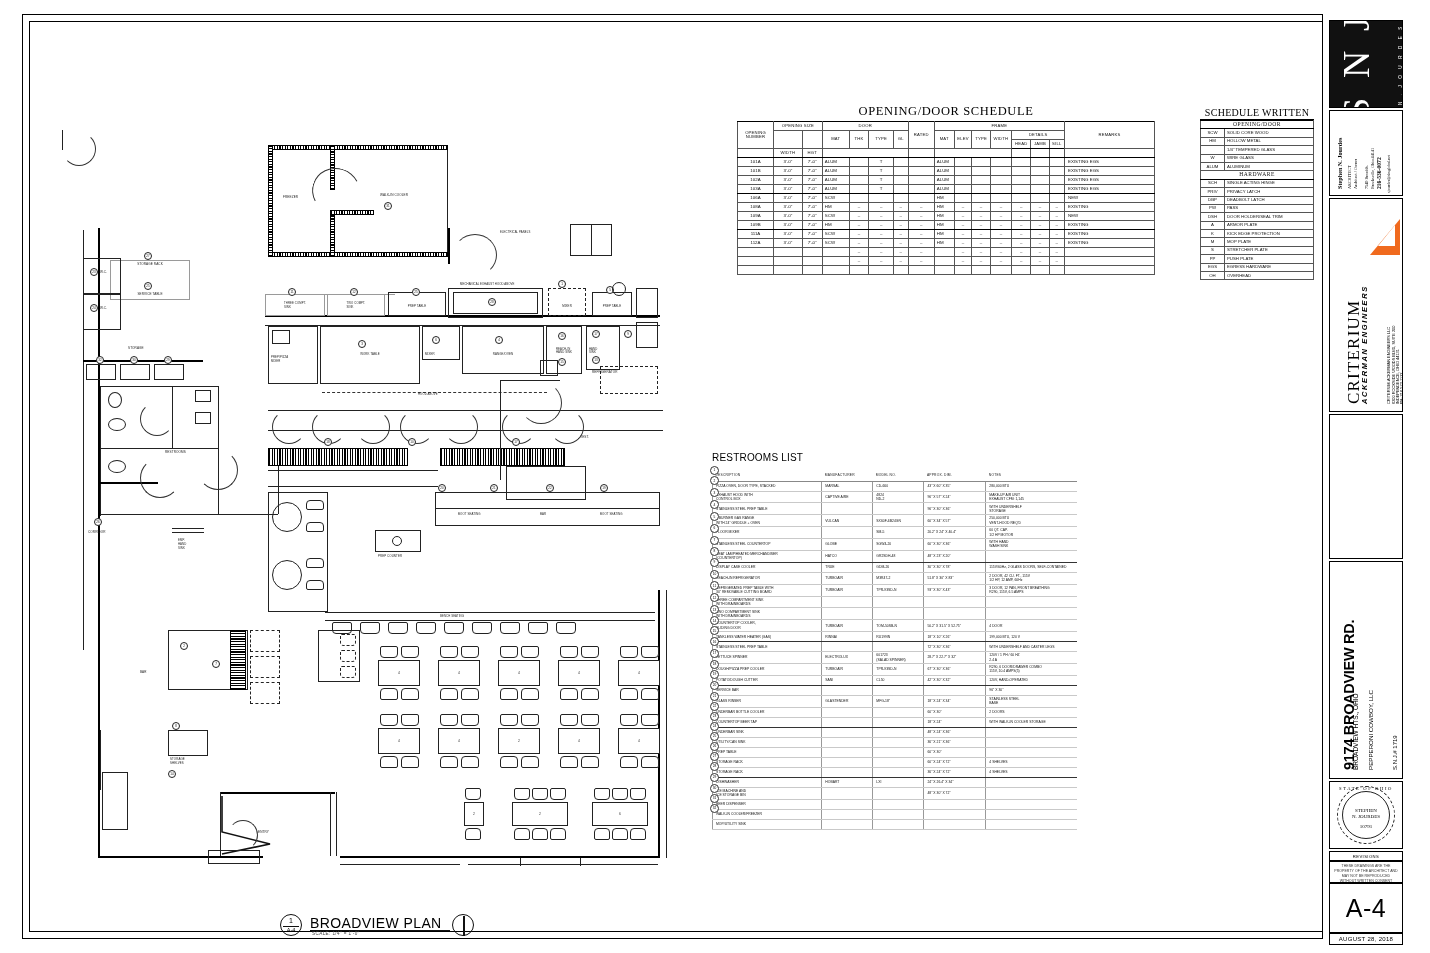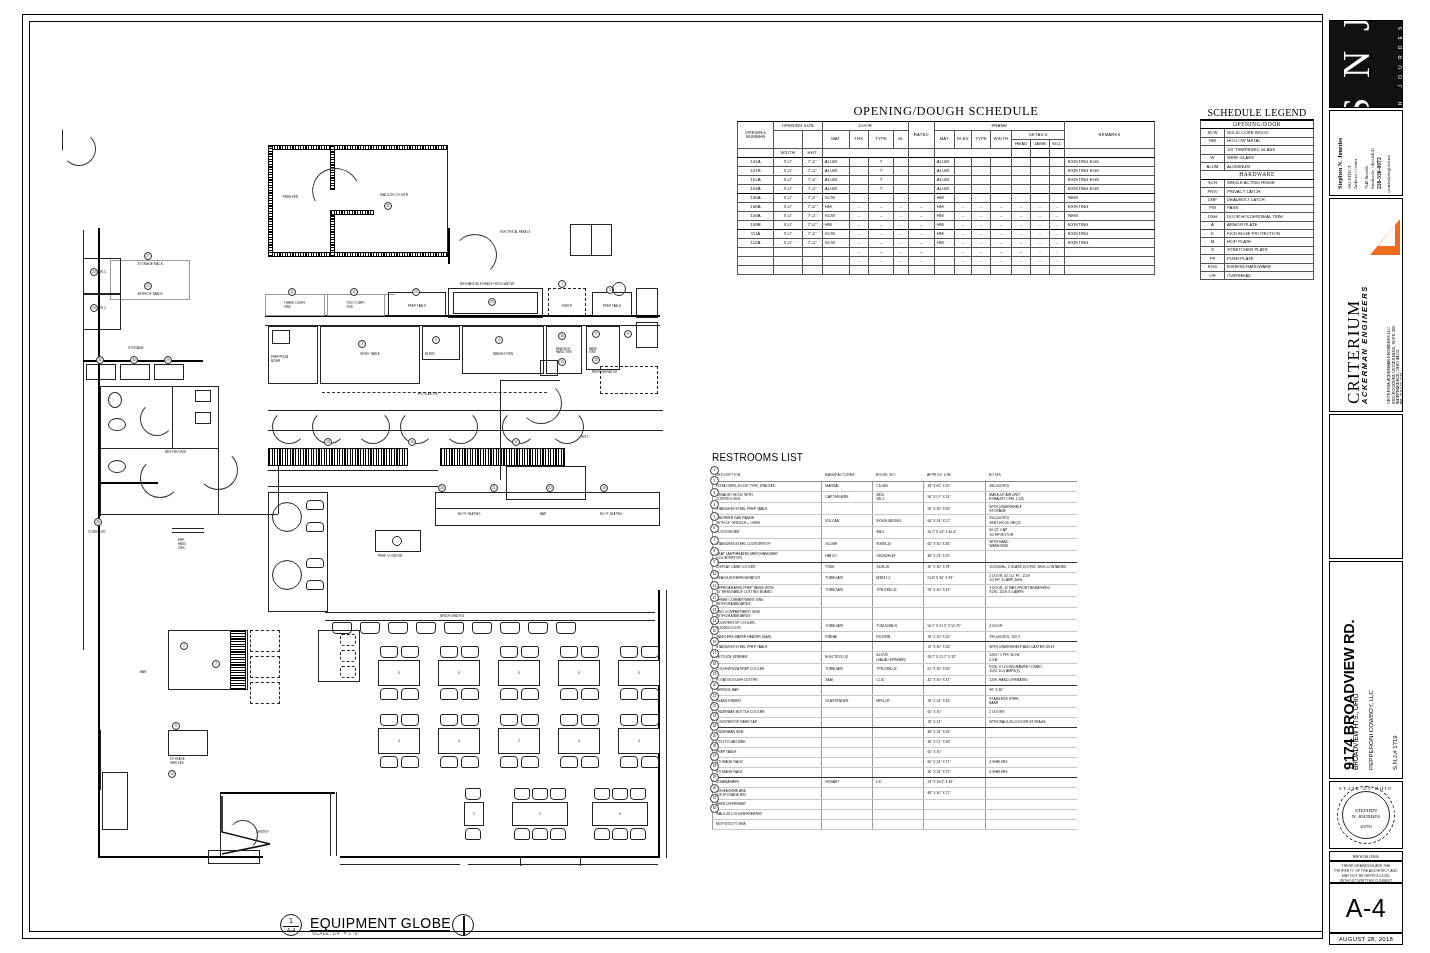--- a/index.html
+++ b/index.html
@@ -621,31 +621,31 @@
     <div class="bub" style="left:128px; top:740px;">14</div>
     <div class="ln thin-v" style="left:60px; top:700px; height:60px;"></div>
     <div class="box" style="left:62px; top:742px; width:26px; height:58px;"></div>
 
     <div class="plan-title">
       <div class="pt-bubble">
         <div class="n">1</div>
         <div class="bar"></div>
         <div class="s">A-4</div>
       </div>
-      <div class="pt-label">EQUIPMENT GLOBE</div>
+      <div class="pt-label">BROADVIEW PLAN</div>
       <div class="pt-rule"></div>
       <div class="pt-scale">SCALE: 1/4" = 1'-0"</div>
       <div class="north">
         <div class="needle"></div>
       </div>
     </div>
   </div>
 
   <div class="door-sched">
-    <div class="ds-title">OPENING/DOUGH SCHEDULE</div>
+    <div class="ds-title">OPENING/DOOR SCHEDULE</div>
     <table class="ds">
       <thead>
         <tr>
           <th rowspan="3" style="width:36px;">OPENING NUMBER</th>
           <th colspan="2" style="width:42px;">OPENING SIZE</th>
           <th colspan="4" style="width:74px;">DOOR</th>
           <th rowspan="3" style="width:26px;">RATED</th>
           <th colspan="7" style="width:112px;">FRAME</th>
           <th rowspan="3" style="width:90px;">REMARKS</th>
         </tr>
@@ -913,21 +913,21 @@
             <td></td>
             <td></td>
             <td></td>
             <td class="rem"></td>
           </tr>
         </tbody>
     </table>
   </div>
 
   <div class="sched-legend">
-    <div class="sl-title">SCHEDULE LEGEND</div>
+    <div class="sl-title">SCHEDULE WRITTEN</div>
     <table class="sl">
       <tbody id="sl-body">
           <tr class="sec">
             <td colspan="2">OPENING/DOOR</td>
           </tr>
           <tr>
             <td class="abbr">SCW</td>
             <td>SOLID CORE WOOD</td>
           </tr>
           <tr>

